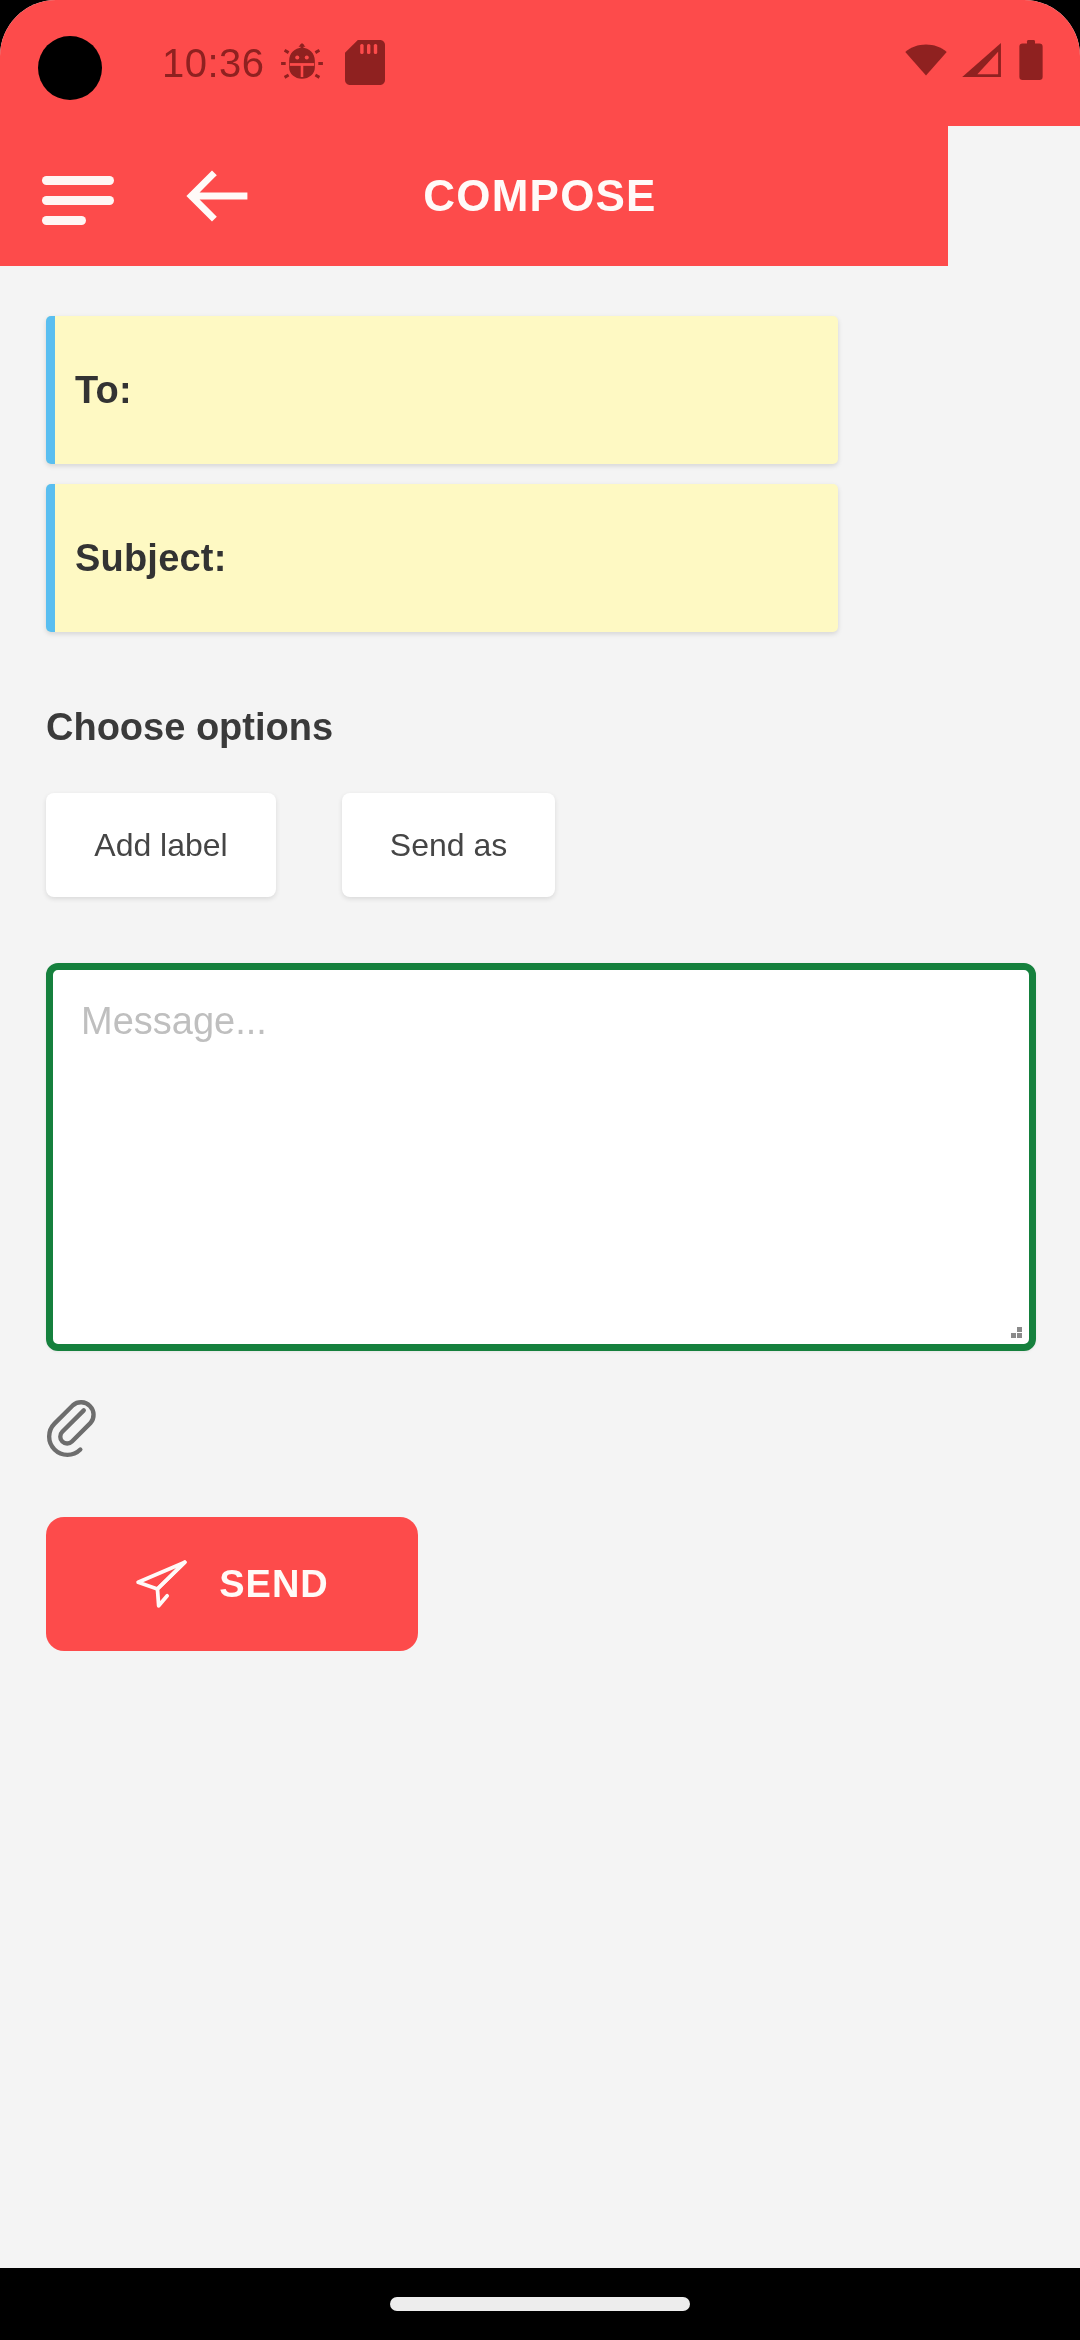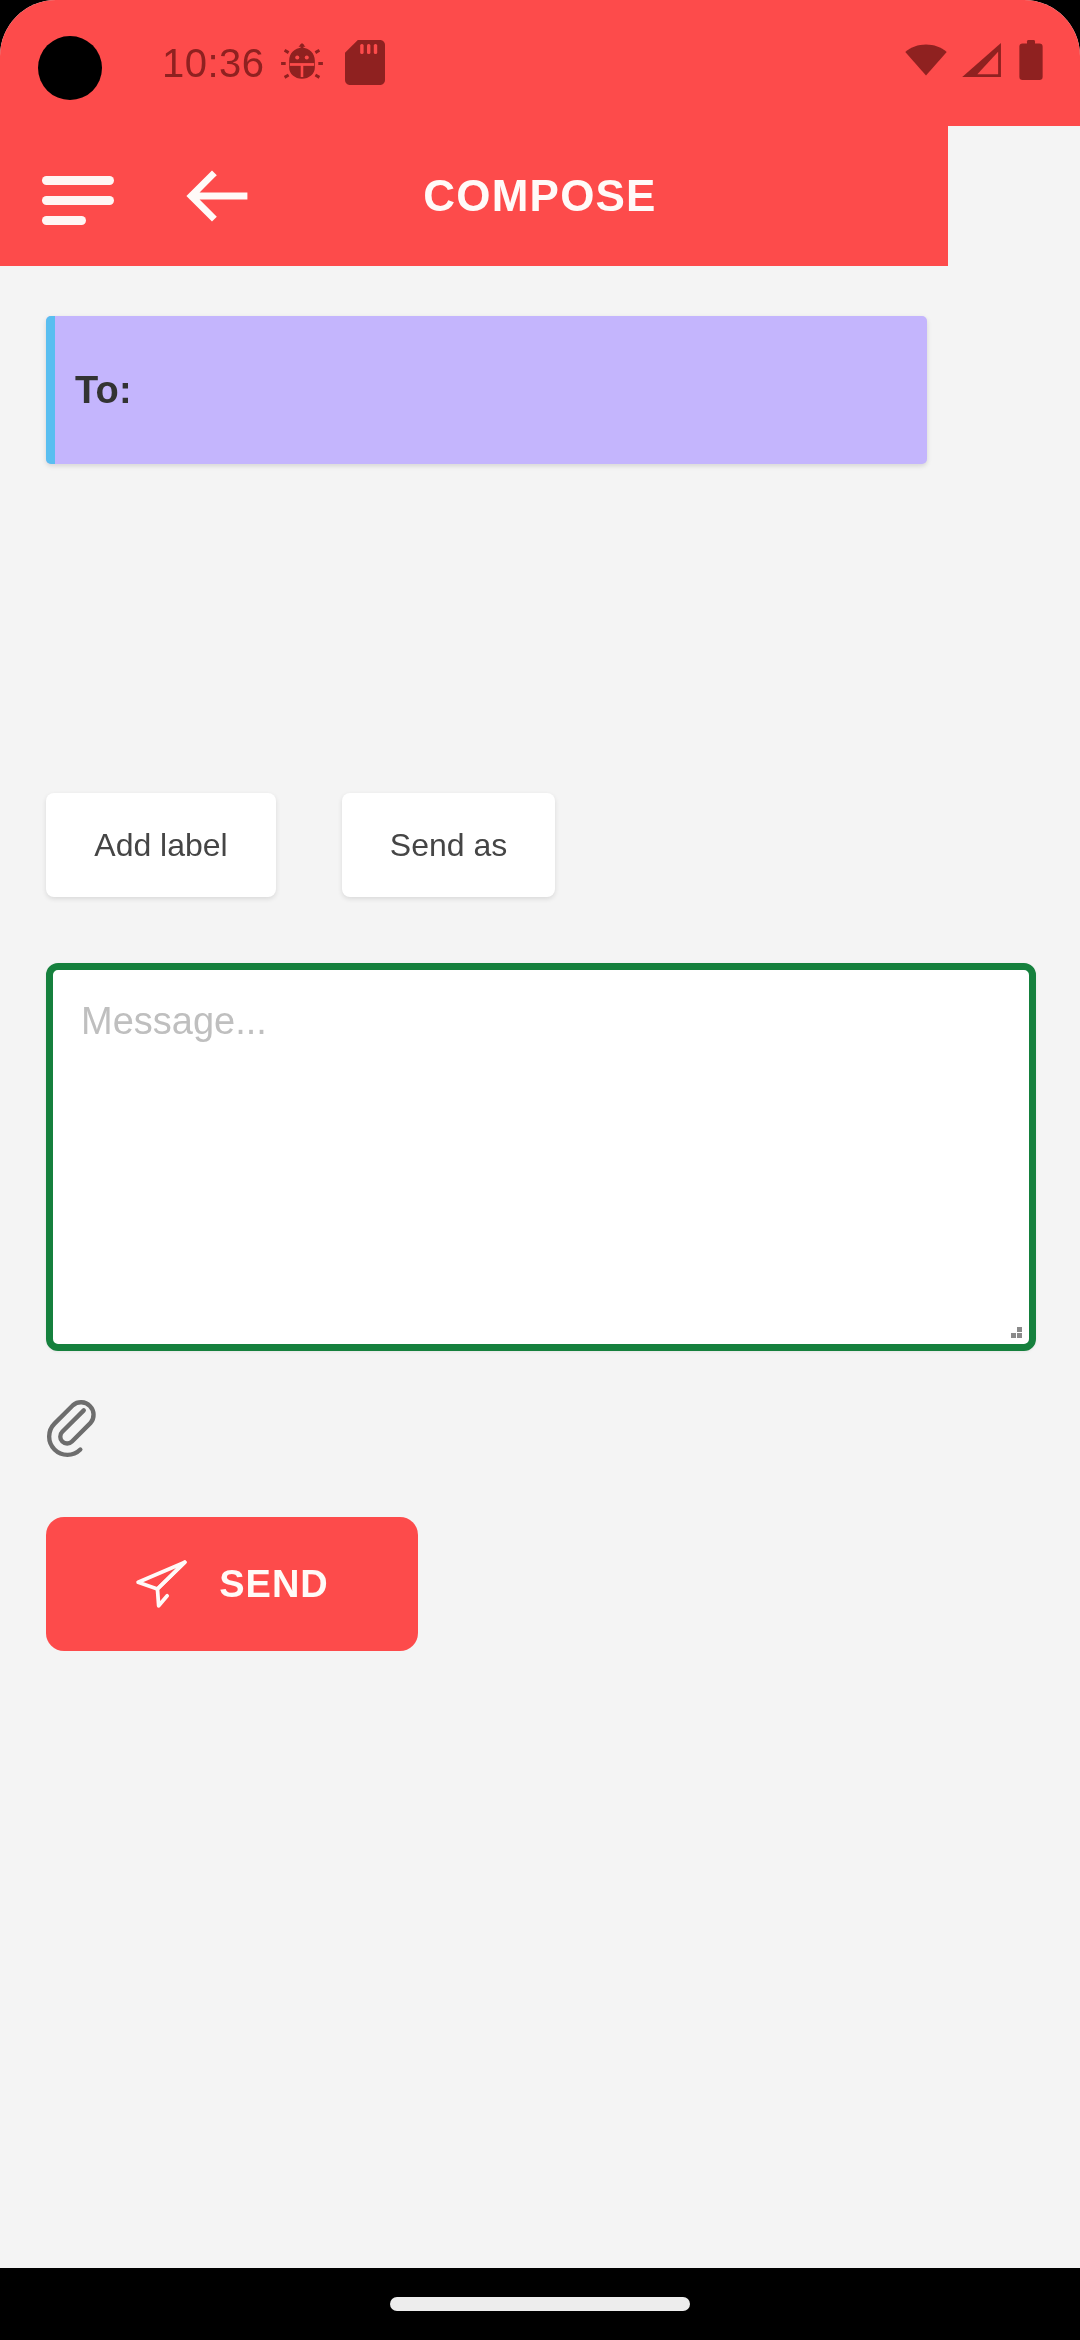--- a/index.html
+++ b/index.html
@@ -129,23 +129,23 @@
     left: 0; top: 266px;
     width: 1080px;
     height: 2002px;
     background: #f4f4f4;
   }
 
   
   .field-card {
     position: absolute;
     left: 46px;
-    width: 881px;
+    width: 792px;
     height: 148px;
-    background: #c4b5fd;
+    background: #fef9c3;
     border-radius: 5px;
     box-shadow: 0 2px 5px rgba(0,0,0,0.13);
   }
   .field-card .accent {
     position: absolute;
     left: 0; top: 0;
     width: 9px; height: 100%;
     background: #59bef0;
     border-radius: 5px 0 0 5px;
   }
@@ -337,21 +337,26 @@
       </svg>
     </div>
 
     <div class="content">
 
       <div class="field-card" id="to-card">
         <span class="accent"></span>
         <span class="field-label">To:</span>
       </div>
 
-
+      <div class="field-card" id="subject-card">
+        <span class="accent"></span>
+        <span class="field-label">Subject:</span>
+      </div>
+
+      <div class="section-title">Choose options</div>
 
       <div class="option-chip" id="chip-add-label">Add label</div>
       <div class="option-chip" id="chip-send-as">Send as</div>
 
       <div class="message-box">
         <span class="message-placeholder">Message...</span>
         <span class="resize-grip">
           <i></i>
             <i></i>
             <i></i>

